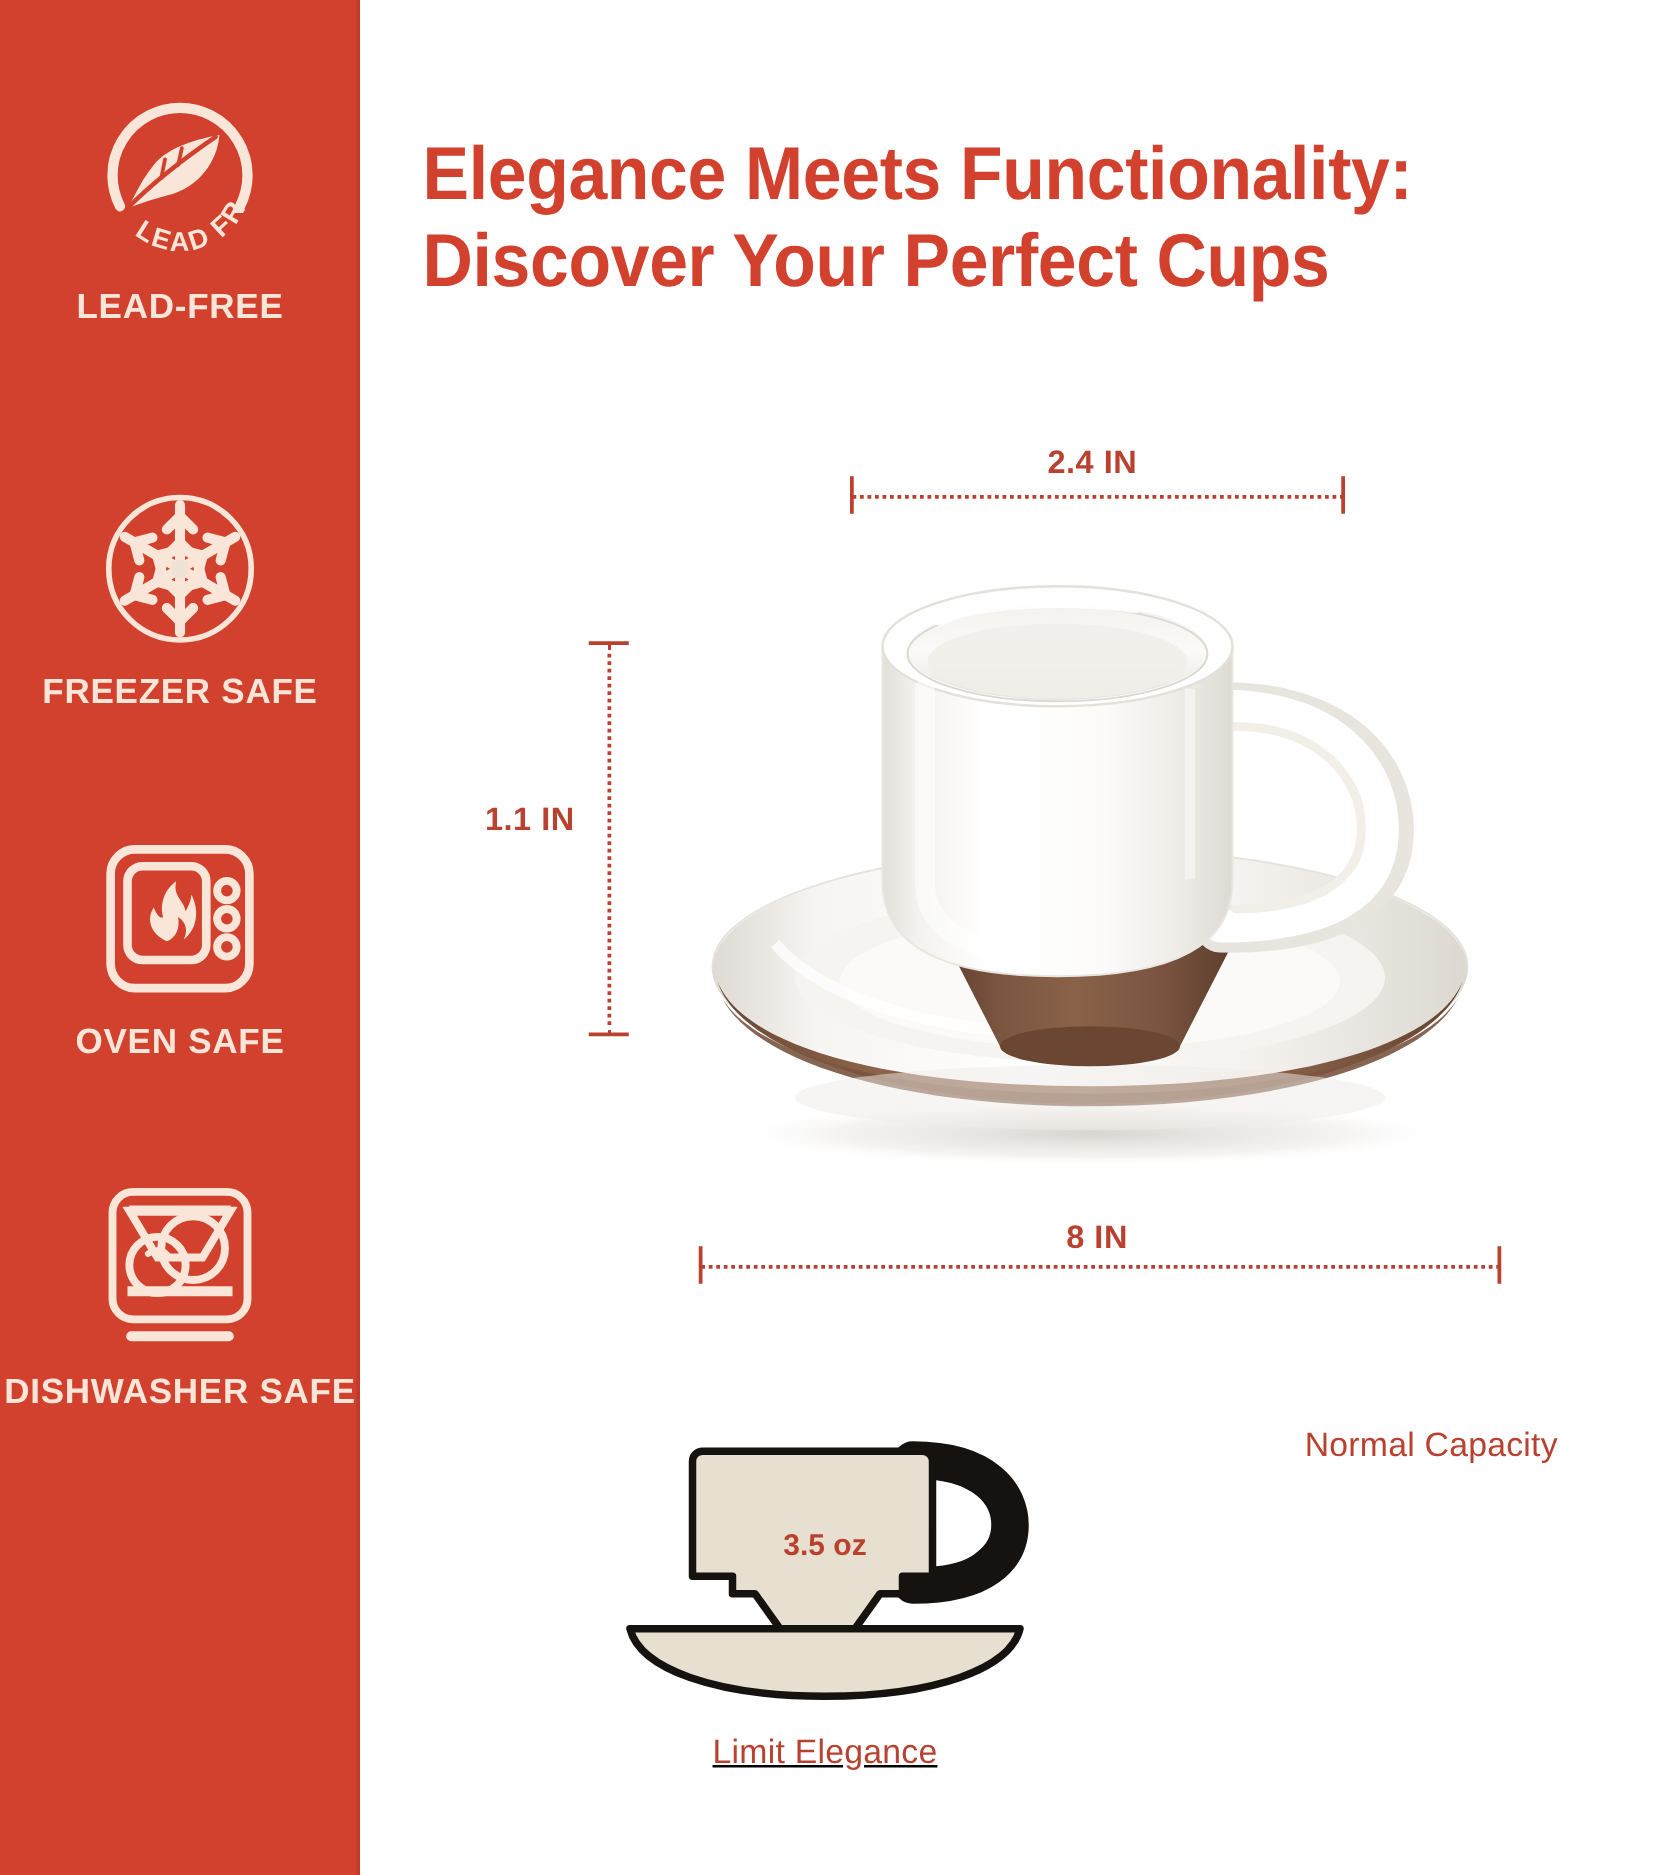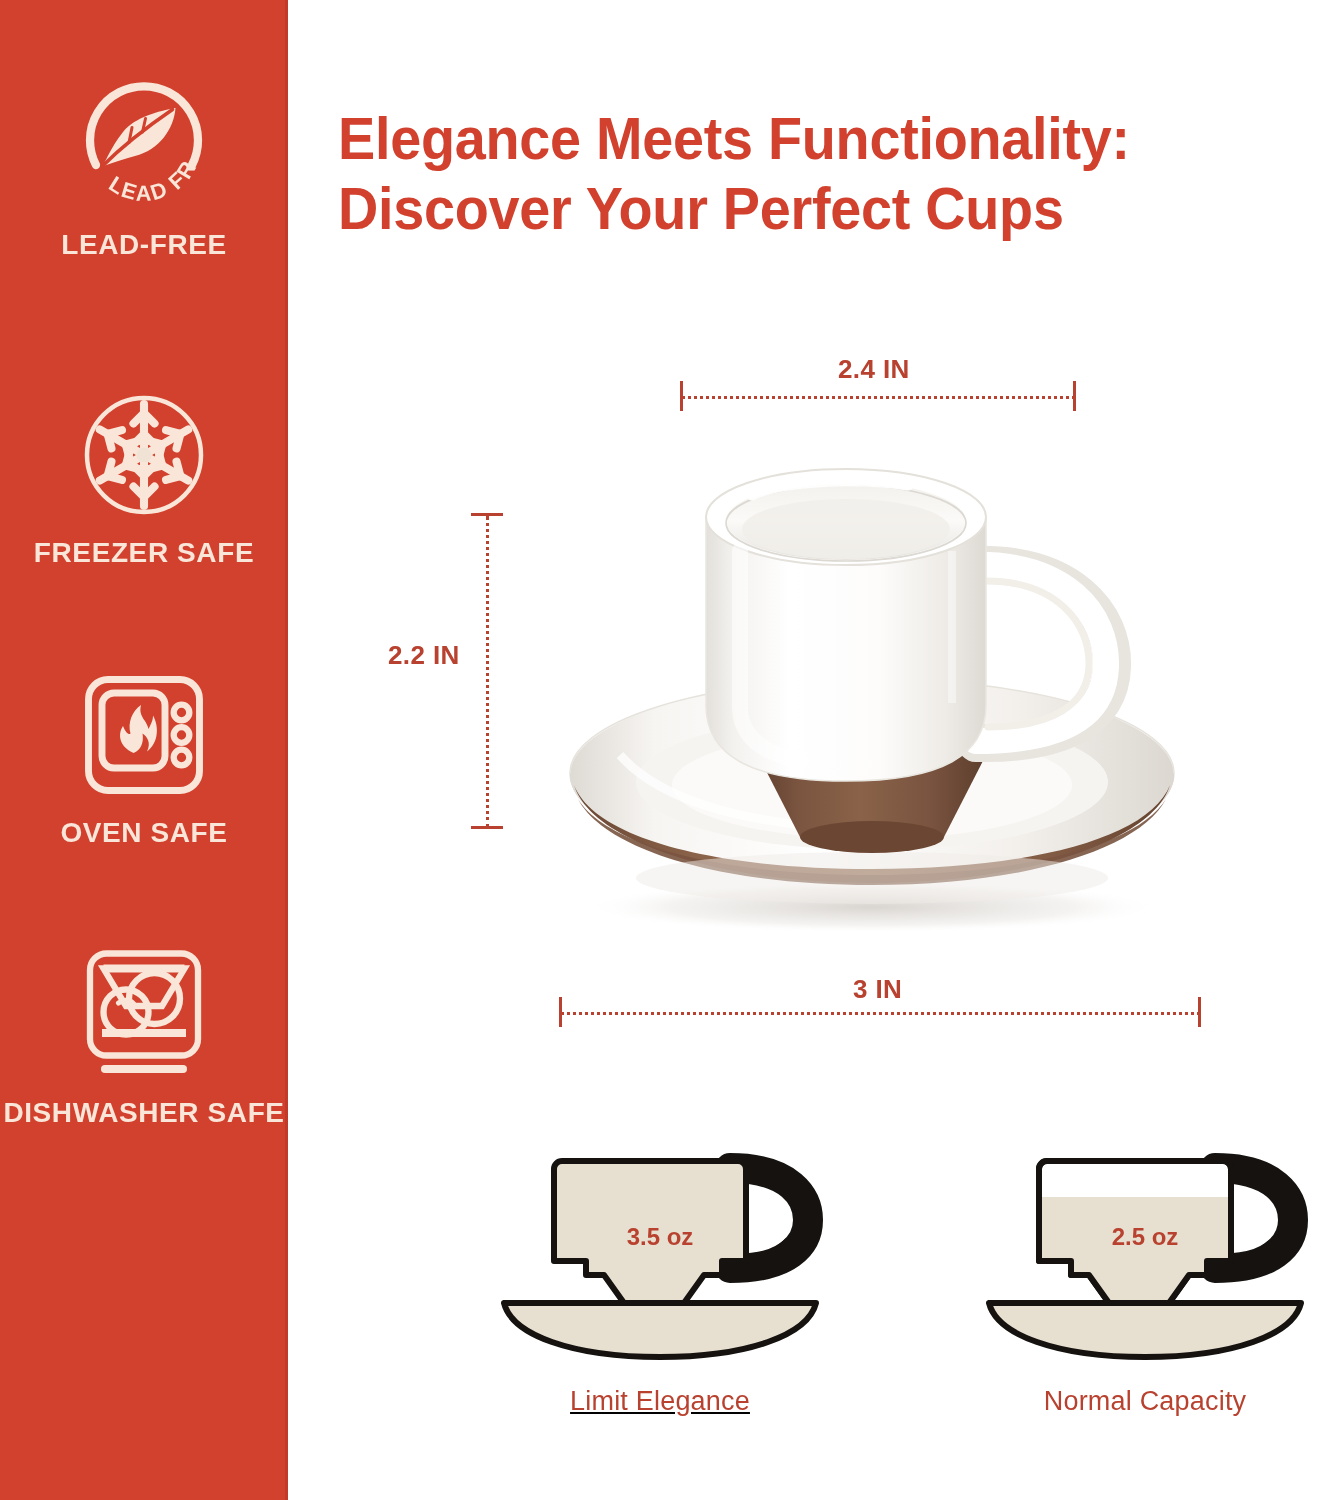--- a/index.html
+++ b/index.html
@@ -320,26 +320,26 @@
     <path d="M240 96 L240 252 C240 284 268 300 300 306" fill="none" stroke="#ffffff" stroke-width="16" opacity="0.55" stroke-linecap="round"></path>
     <path d="M452 96 L452 248" fill="none" stroke="#ffffff" stroke-width="8" opacity="0.45"></path>
   </g>
 </svg>
 
 <div class="dimlabel" id="dim-top-label">2.4 IN</div>
 <div class="dimline-h" id="dim-top-line"></div>
 <div class="dimcap-v" id="dim-top-cap-l"></div>
 <div class="dimcap-v" id="dim-top-cap-r"></div>
 
-<div class="dimlabel" id="dim-left-label">2.2 IN</div>
+<div class="dimlabel" id="dim-left-label">1.1 IN</div>
 <div class="dimline-v" id="dim-left-line"></div>
 <div class="dimcap-h" id="dim-left-cap-t"></div>
 <div class="dimcap-h" id="dim-left-cap-b"></div>
 
-<div class="dimlabel" id="dim-bot-label">3 IN</div>
+<div class="dimlabel" id="dim-bot-label">8 IN</div>
 <div class="dimline-h" id="dim-bot-line"></div>
 <div class="dimcap-v" id="dim-bot-cap-l"></div>
 <div class="dimcap-v" id="dim-bot-cap-r"></div>
 
 <div class="capblock" id="cap-limit">
   <div class="capwrap">
     <svg class="capsvg" width="340" height="245" viewBox="0 0 340 245">
 
       <path d="M240 33 C300 33 318 62 318 85 C318 110 298 133 240 133" fill="none" stroke="#151210" stroke-width="30" stroke-linecap="round"></path>
       <path d="M246 55 C286 55 296 70 296 85 C296 102 284 114 246 114" fill="none" stroke="#ffffff" stroke-width="9" stroke-linecap="round"></path>
@@ -349,33 +349,14 @@
                L64 34 A8 8 0 0 1 72 26 Z" fill="#e7dfcf" stroke="#151210" stroke-width="6" stroke-linejoin="round"></path>
 
       <path d="M14 168 L326 168 C318 200 258 222 170 222 C82 222 22 200 14 168 Z" fill="#e7dfcf" stroke="#151210" stroke-width="6" stroke-linejoin="round"></path>
     </svg>
     <div class="capoz">3.5 oz</div>
   </div>
   <div class="capname">Limit Elegance</div>
 </div>
 
 <div class="capblock" id="cap-normal">
-  <div class="capwrap">
-    <svg class="capsvg" width="340" height="245" viewBox="0 0 340 245">
-
-      <path d="M240 33 C300 33 318 62 318 85 C318 110 298 133 240 133" fill="none" stroke="#151210" stroke-width="30" stroke-linecap="round"></path>
-      <path d="M246 55 C286 55 296 70 296 85 C296 102 284 114 246 114" fill="none" stroke="#ffffff" stroke-width="9" stroke-linecap="round"></path>
-
-      <path d="M72 26 L248 26 A8 8 0 0 1 256 34 L256 126 L232 126 L232 140
-               L214 140 L194 168 L134 168 L114 140 L96 140 L96 126 L64 126
-               L64 34 A8 8 0 0 1 72 26 Z" fill="#ffffff" stroke="#151210" stroke-width="6" stroke-linejoin="round"></path>
-      <path d="M64 62 L256 62 L256 126 L232 126 L232 140 L214 140 L194 168
-               L134 168 L114 140 L96 140 L96 126 L64 126 Z" fill="#e7dfcf"></path>
-      <path d="M72 26 L248 26 A8 8 0 0 1 256 34 L256 126 L232 126 L232 140
-               L214 140 L194 168 L134 168 L114 140 L96 140 L96 126 L64 126
-               L64 34 A8 8 0 0 1 72 26 Z" fill="none" stroke="#151210" stroke-width="6" stroke-linejoin="round"></path>
-
-      <path d="M14 168 L326 168 C318 200 258 222 170 222 C82 222 22 200 14 168 Z" fill="#e7dfcf" stroke="#151210" stroke-width="6" stroke-linejoin="round"></path>
-    </svg>
-    <div class="capoz">2.5 oz</div>
-  </div>
   <div class="capname">Normal Capacity</div>
 </div>
 
 </body></html>

